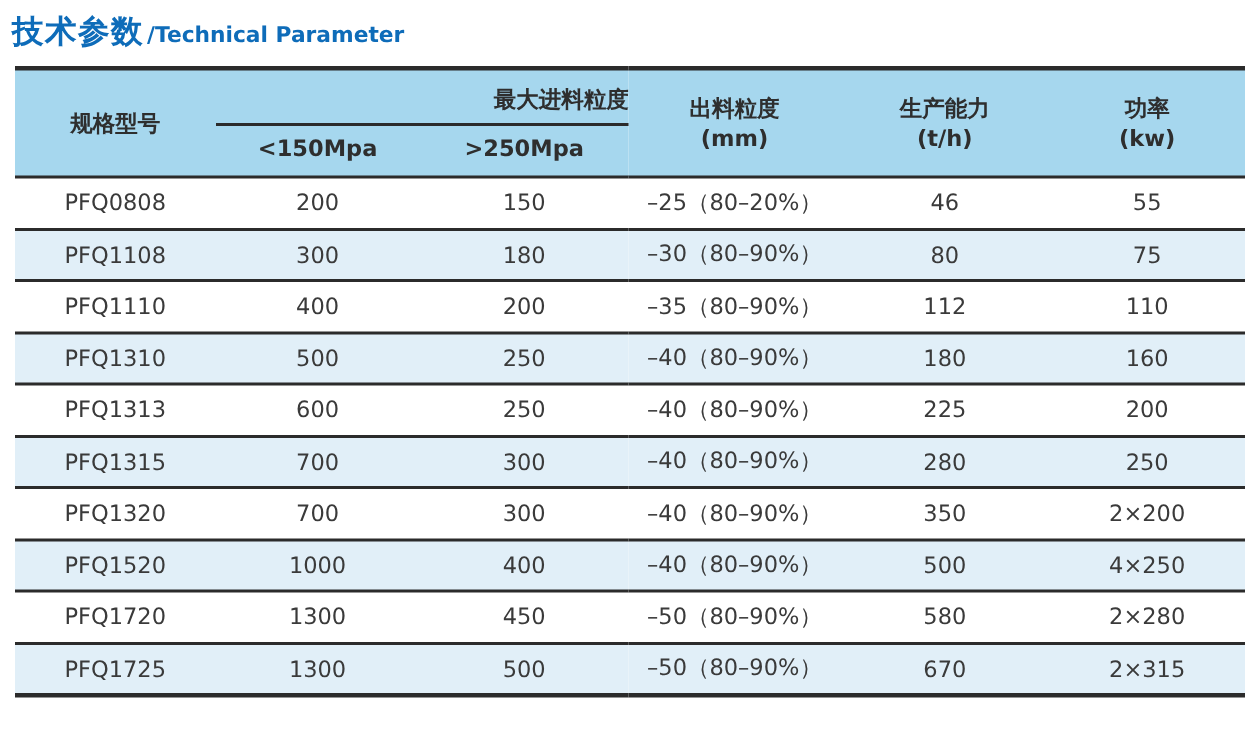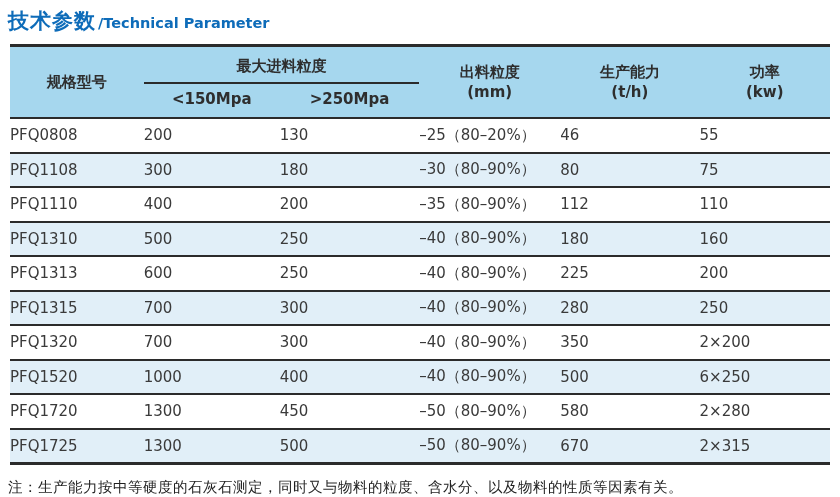--- a/index.html
+++ b/index.html
@@ -41,21 +41,21 @@
     border-bottom:3px solid var(--line);
   }
   thead{background:var(--header-bg);}
   thead th{
     font-size:15px;
     font-weight:bold;
     color:#2e2e2e;
     text-align:center;
     vertical-align:middle;
   }
-  th.group-th{padding:0;}
+  th.group-th{padding:0;text-align:right;}
   .group-label{
     display:block;
     padding:10px 0 6px 0;
     border-bottom:2px solid var(--line);
   }
   tr.subhead th{
     padding:6px 0 9px 0;
     font-weight:bold;
     margin-top:16px;
   }
@@ -63,21 +63,21 @@
   th.two-line .unit{font-weight:bold;text-align:center;}
   thead{border-bottom:2px solid var(--line);}
   tbody tr{
     height:34.5px;
     border-top:2px solid var(--line);
   }
   tbody tr:first-child{border-top:none;}
   tbody tr:nth-child(even){background:var(--alt-row-bg);}
   tbody td{
     font-size:15px;
-    text-align:left;
+    text-align:center;
     vertical-align:middle;
     color:#3a3a3a;
     white-space:nowrap;
   }
   .note{
     margin:13px 8px 0 8px;
     font-size:14.5px;
     color:#1f1f1f;
     letter-spacing:0.5px;
     white-space:nowrap;
@@ -122,21 +122,21 @@
       </tr>
       <tr class="subhead">
         <th>&lt;150Mpa</th>
         <th>&gt;250Mpa</th>
       </tr>
     </thead>
     <tbody id="table-body">
         <tr>
           <td>PFQ0808</td>
           <td>200</td>
-          <td>130</td>
+          <td>150</td>
           <td>–25（80–20%）</td>
           <td>46</td>
           <td>55</td>
         </tr>
         <tr>
           <td>PFQ1108</td>
           <td>300</td>
           <td>180</td>
           <td>–30（80–90%）</td>
           <td>80</td>
@@ -181,36 +181,35 @@
           <td>–40（80–90%）</td>
           <td>350</td>
           <td>2×200</td>
         </tr>
         <tr>
           <td>PFQ1520</td>
           <td>1000</td>
           <td>400</td>
           <td>–40（80–90%）</td>
           <td>500</td>
-          <td>6×250</td>
+          <td>4×250</td>
         </tr>
         <tr>
           <td>PFQ1720</td>
           <td>1300</td>
           <td>450</td>
           <td>–50（80–90%）</td>
           <td>580</td>
           <td>2×280</td>
         </tr>
         <tr>
           <td>PFQ1725</td>
           <td>1300</td>
           <td>500</td>
           <td>–50（80–90%）</td>
           <td>670</td>
           <td>2×315</td>
         </tr>
       </tbody>
   </table>
 
-  <div class="note">注：生产能力按中等硬度的石灰石测定，同时又与物料的粒度、含水分、以及物料的性质等因素有关。</div>
 
 </div>
 
 </body></html>

